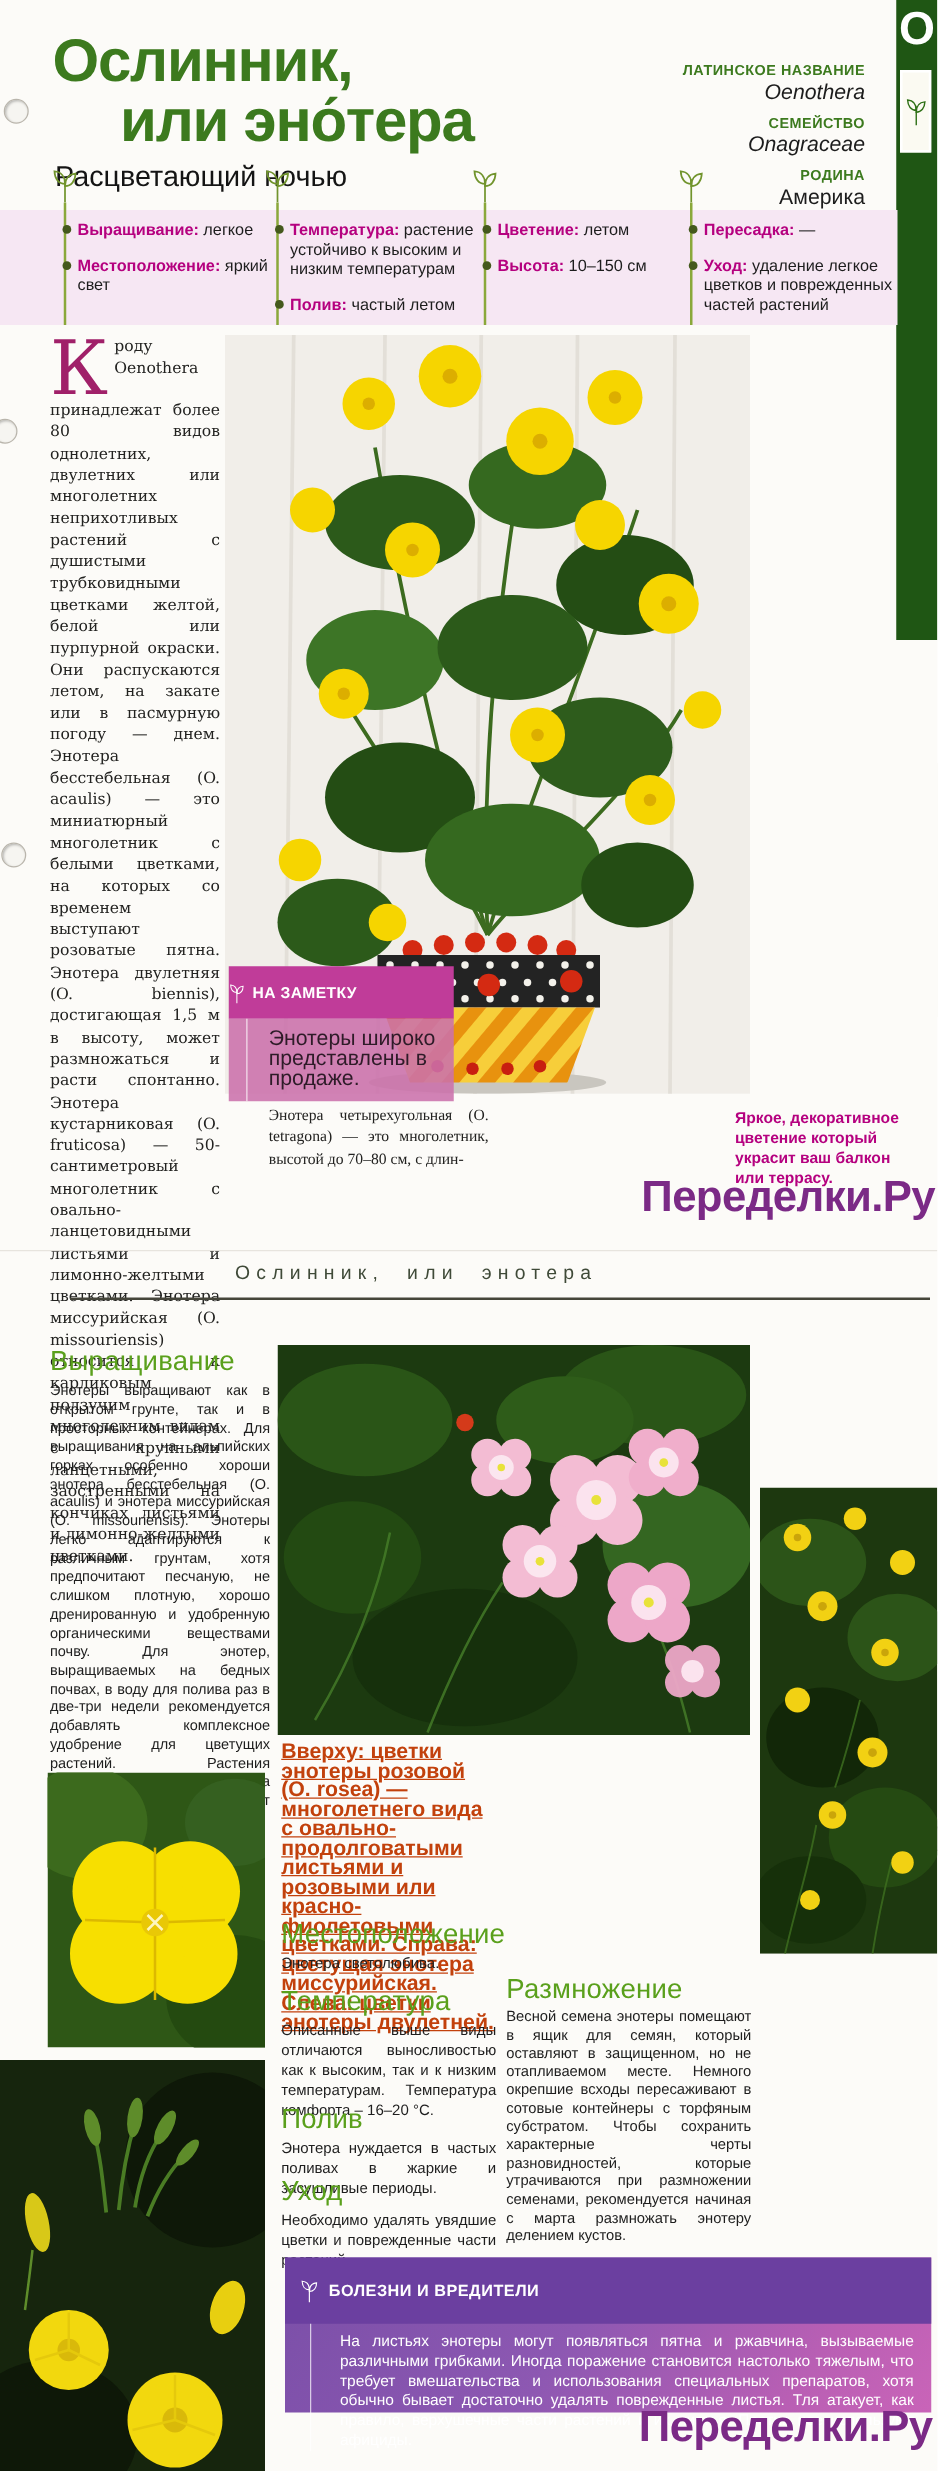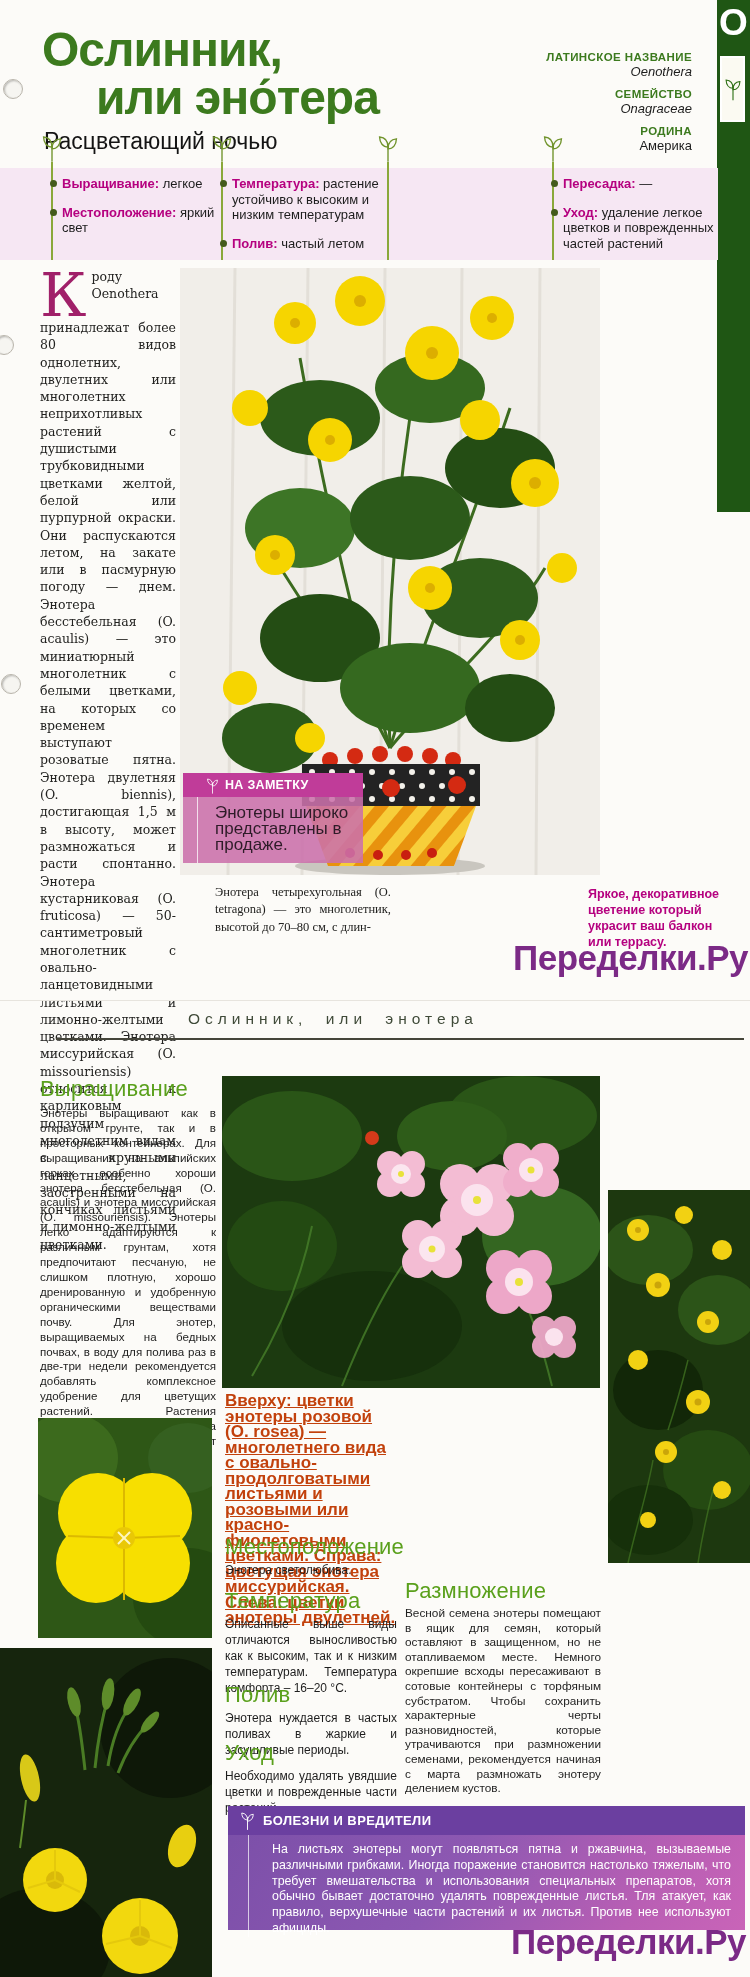--- a/index.html
+++ b/index.html
@@ -15,21 +15,21 @@
               line-height:46px;font-family:"Liberation Sans",sans-serif;}
   .tab-iconbox{position:absolute;left:3px;top:56px;width:25px;height:66px;background:#fbfaf2;
                border:2px solid #ffffff;box-sizing:border-box;display:flex;align-items:center;justify-content:center;}
   
   .title{position:absolute;color:#3c7a1e;font-weight:600;font-size:48px;line-height:48px;letter-spacing:-1px;}
   .title1{left:42px;top:26px;}
   .title2{left:96px;top:74px;}
   .subtitle{position:absolute;left:44px;top:128px;color:#141414;font-size:23px;font-weight:500;}
   .taxonomy{position:absolute;right:58px;top:42px;width:240px;text-align:right;}
   .tax-label{color:#3c7a1e;font-weight:bold;font-size:11.5px;letter-spacing:.4px;margin-top:9px;}
-  .tax-value{color:#1c1c1c;font-size:13px;margin-top:1px;}
+  .tax-value{color:#1c1c1c;font-size:17px;margin-top:1px;}
   .italic{font-style:italic;}
   
   .infobar{position:absolute;left:0;top:168px;width:718px;height:92px;background:#f6e7f3;}
   .sprout{position:absolute;width:22px;height:32px;color:#71942d;}
   .stem{position:absolute;width:2px;background:#8aa83a;top:162px;height:98px;}
   .info-col{position:absolute;top:176px;}
   .info-item{position:relative;margin-bottom:13px;font-size:13px;line-height:15.5px;color:#1d1d1d;}
   .info-item::before{content:"";position:absolute;left:-12px;top:4px;width:7px;height:7px;border-radius:50%;background:#44591c;}
   .info-label{color:#b5017f;font-weight:bold;}
   
@@ -41,21 +41,21 @@
   .col3{left:400px;top:884px;width:172px;}
   .caption1{position:absolute;left:588px;top:886px;width:142px;color:#b5017f;font-weight:bold;
             font-size:12.5px;line-height:16px;}
   .watermark{position:absolute;color:#7b2a86;font-weight:bold;font-size:35px;letter-spacing:-.5px;}
   .wm1{right:2px;top:938px;}
   .wm2{right:4px;top:1922px;}
   
   .photo{position:absolute;display:block;}
   
   .notebox{position:absolute;left:183px;top:773px;width:180px;z-index:3;}
-  .note-head{background:#c03c99;height:24px;display:flex;align-items:center;gap:6px;padding:0 23px;}
+  .note-head{background:#c03c99;height:42px;display:flex;align-items:center;gap:6px;padding:0 0;}
   .note-head .sprout{position:static;width:13px;height:19px;color:#ffffff;flex:0 0 auto;}
   .note-title{color:#ffffff;font-weight:bold;font-size:12.5px;letter-spacing:.3px;}
   .note-body{position:relative;background:rgba(203,113,171,.88);padding:8px 8px 10px 32px;
              color:#2e1b28;font-size:17px;line-height:16px;min-height:44px;}
   .note-body::before{content:"";position:absolute;left:14px;top:0;bottom:0;width:1px;background:rgba(255,255,255,.75);}
   
   .p2-header{position:absolute;left:188px;top:1010px;font-size:15.5px;letter-spacing:5px;word-spacing:9px;
              color:#3f4a38;}
   .p2-rule{position:absolute;left:56px;top:1038px;width:688px;height:2px;background:#45453a;}
   .heading{position:absolute;color:#5aa01c;font-size:22px;font-weight:500;letter-spacing:.2px;}
@@ -64,21 +64,21 @@
   .caption2{position:absolute;left:225px;top:1393px;width:172px;color:#c2410c;font-weight:bold;
             font-size:17px;line-height:15.5px;text-decoration:underline;}
   .t-mest{left:225px;top:1562px;width:170px;}
   .t-temp{left:225px;top:1616px;width:172px;}
   .t-poliv{left:225px;top:1710px;width:172px;}
   .t-ukhod{left:225px;top:1768px;width:172px;}
   .t-razm{left:405px;top:1606px;width:196px;font-size:11.8px;line-height:14.6px;}
   
   .pestsbox{position:absolute;left:228px;top:1806px;width:517px;height:124px;
             background:linear-gradient(125deg,#7a4fa8 0%,#8d58b2 45%,#b95fb4 80%,#c964b8 100%);}
-  .pests-head{background:#6b3fa0;height:29px;display:flex;align-items:center;gap:8px;padding:0 12px;}
+  .pests-head{background:#6b3fa0;height:29px;display:flex;align-items:center;gap:8px;padding:12px 12px;}
   .pests-head .sprout{position:static;width:15px;height:21px;color:#ffffff;flex:0 0 auto;}
   .pests-title{color:#ffffff;font-weight:bold;font-size:13px;letter-spacing:.4px;}
   .pests-body{position:relative;padding:7px 14px 8px 44px;color:#ffffff;font-size:12.4px;line-height:15.8px;
               text-align:justify;}
   .pests-body::before{content:"";position:absolute;left:20px;top:0;bottom:8px;width:1px;background:rgba(255,255,255,.7);}
 </style>
 </head>
 <body>
 
 <svg width="0" height="0" style="position:absolute">
@@ -139,20 +139,24 @@
       <use href="#sprout-sym"></use>
     </svg>
 
   <div class="info-col" style="left:62px;width:158px">
     <div class="info-item"><span class="info-label">Выращивание:</span><span> легкое</span></div>
     <div class="info-item"><span class="info-label">Местоположение:</span><span> яркий свет</span></div>
   </div>
   <div class="info-col" style="left:232px;width:152px">
     <div class="info-item"><span class="info-label">Температура:</span><span> растение устойчиво к высоким и низким температурам</span></div>
     <div class="info-item"><span class="info-label">Полив:</span><span> частый летом</span></div>
+  </div>
+  <div class="info-col" style="left:398px;width:148px">
+    <div class="info-item"><span class="info-label">Цветение:</span><span> летом</span></div>
+    <div class="info-item"><span class="info-label">Высота:</span><span> 10–150 см</span></div>
   </div>
   <div class="info-col" style="left:563px;width:152px">
     <div class="info-item"><span class="info-label">Пересадка:</span><span> —</span></div>
     <div class="info-item"><span class="info-label">Уход:</span><span> удаление легкое цветков и поврежденных частей растений</span></div>
   </div>
 
   <div class="serifcol col1">
     <span class="dropcap">К</span><span>роду Oenothera принадлежат более 80 видов однолетних, двулетних или многолетних неприхотливых растений с душистыми трубковидными цветками желтой, белой или пурпурной окраски. Они распускаются летом, на закате или в пасмурную погоду — днем. Энотера бесстебельная (O. acaulis) — это миниатюрный многолетник с белыми цветками, на которых со временем выступают розоватые пятна. Энотера двулетняя (O. biennis), достигающая 1,5 м в высоту, может размножаться и расти спонтанно. Энотера кустарниковая (O. fruticosa) — 50-сантиметровый многолетник с овально-ланцетовидными листьями и лимонно-желтыми цветками. Энотера миссурийская (O. missouriensis) относится к карликовым ползучим многолетним видам с крупными ланцетными, заостренными на кончиках листьями и лимонно-желтыми цветками.</span>
   </div>
 

